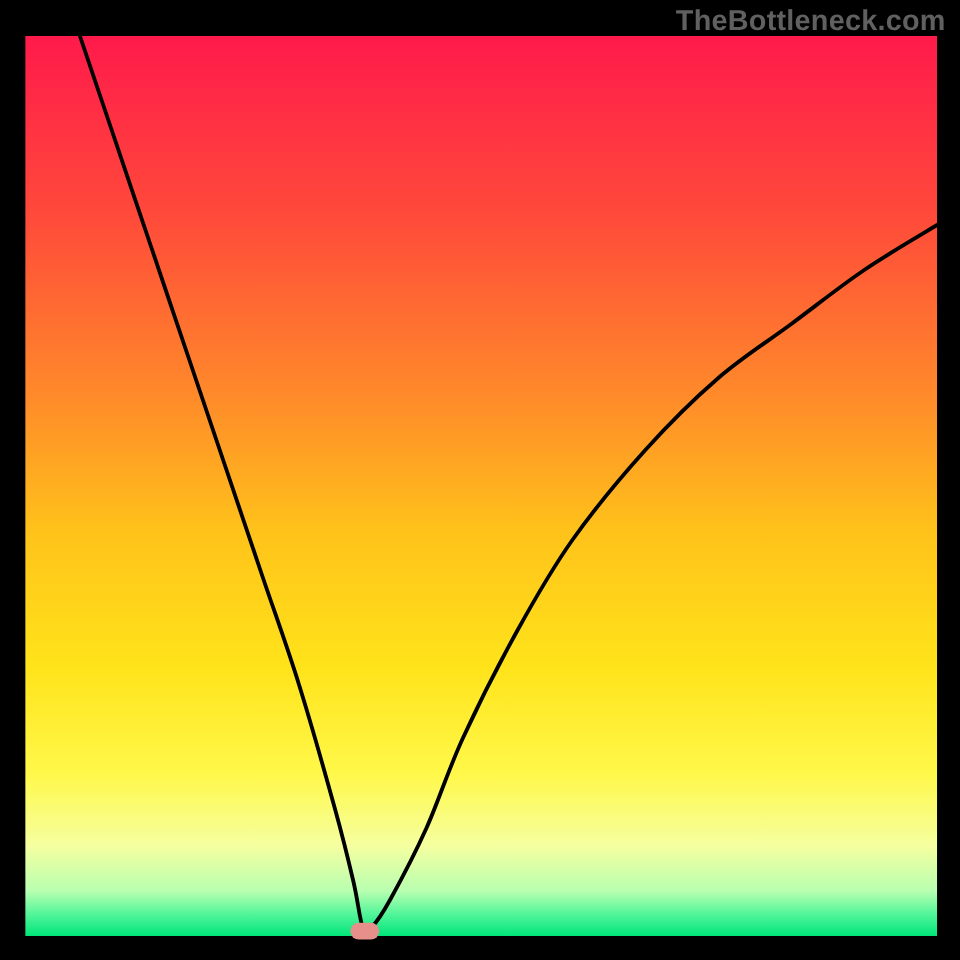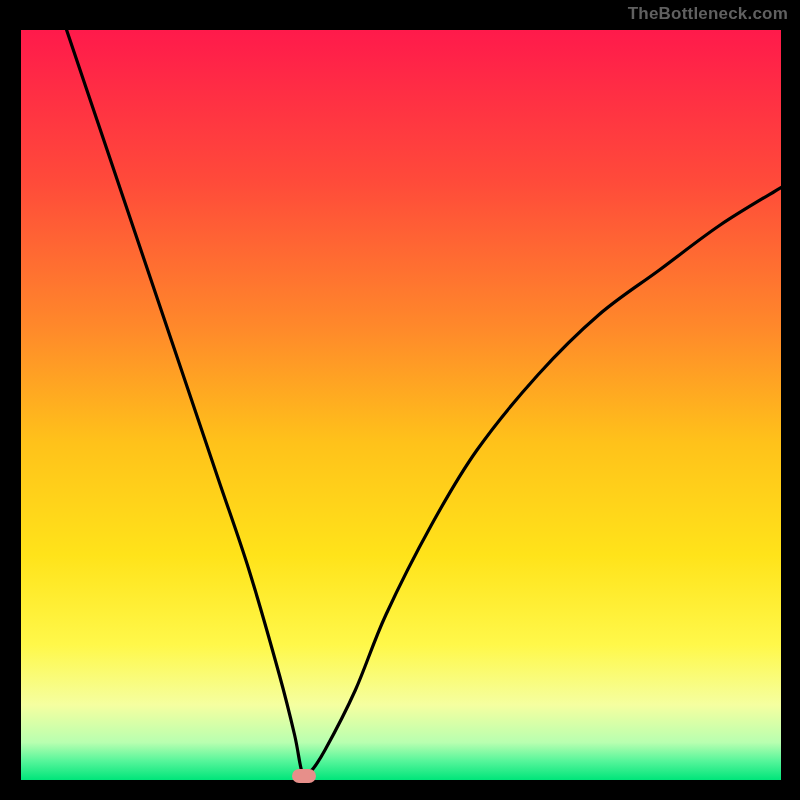--- a/index.html
+++ b/index.html
@@ -15,21 +15,21 @@
     position: relative;
     width: 800px;
     height: 800px;
     background: #000;
   }
   .watermark {
     position: absolute;
     top: 4px;
     right: 12px;
     color: #606060;
-    font-size: 17px;
+    font-size: 24px;
     font-weight: bold;
     z-index: 10;
     letter-spacing: 0.2px;
   }
   .plot {
     position: absolute;
     left: 21px;
     top: 30px;
     width: 760px;
     height: 750px;

